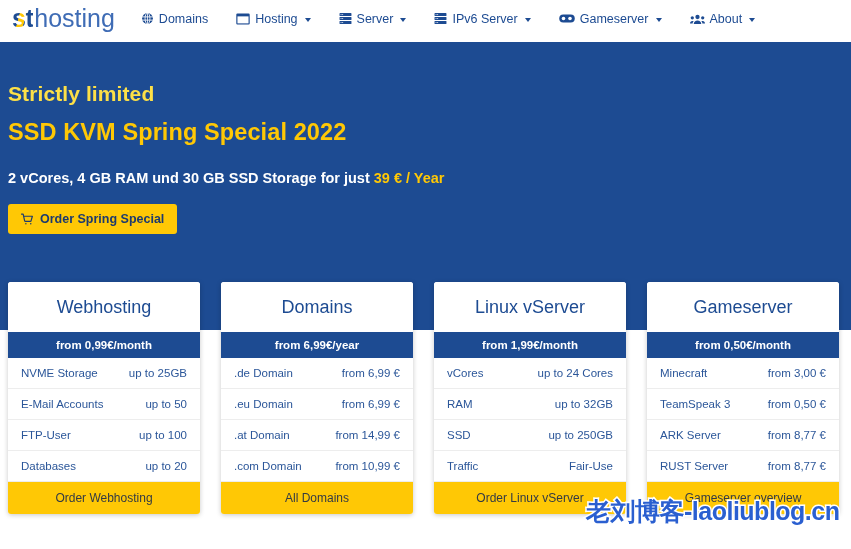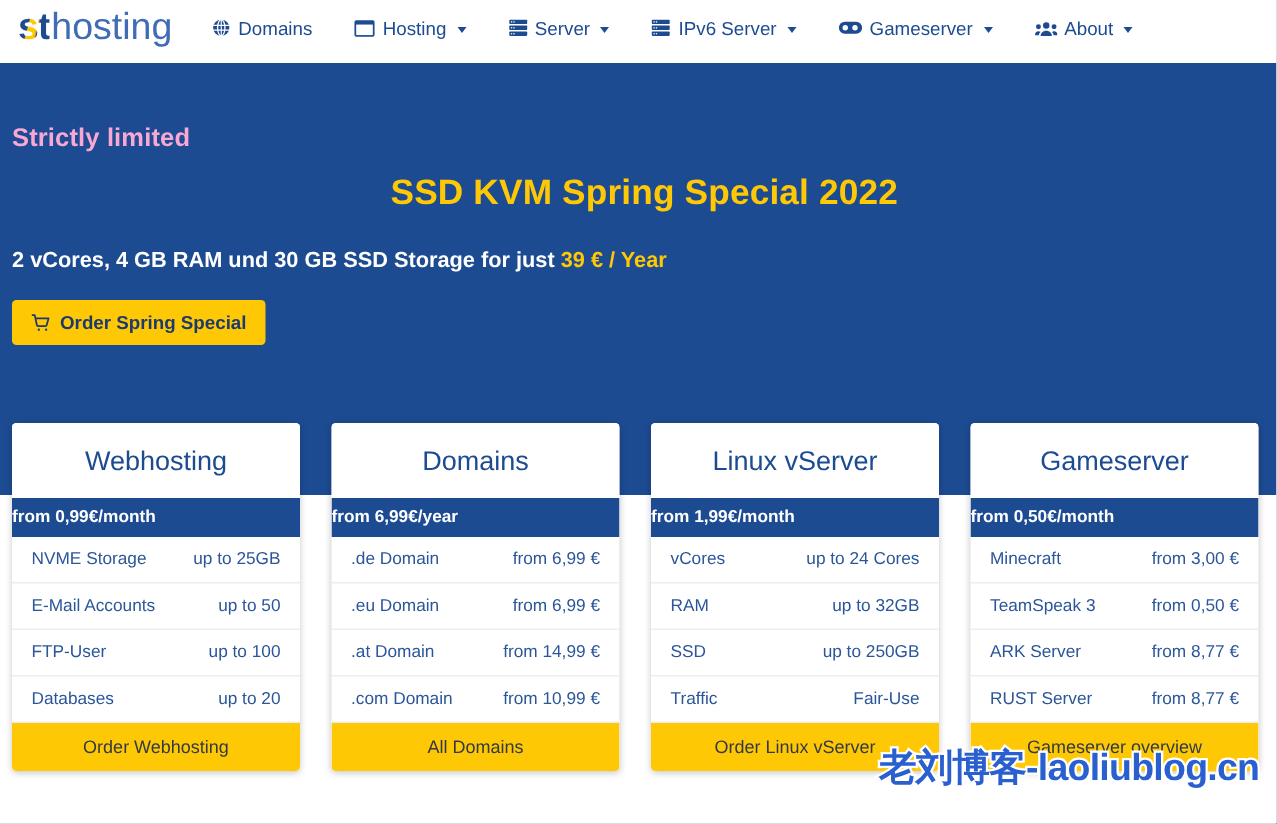--- a/index.html
+++ b/index.html
@@ -37,22 +37,22 @@
   .caret {
     width:0;height:0;border-left:3.5px solid transparent;border-right:3.5px solid transparent;
     border-top:4.5px solid #1d4b92; margin-left:2px; margin-top:2px;
   }
 
   
   #hero {
     position:absolute; top:42px; left:0; width:851px; height:288px;
     background:#1d4b92; color:#fff; padding:40px 0 0 8px; z-index:5;
   }
-  #hero-kicker { font-size:17px; font-weight:bold; color:#f9a8d4; letter-spacing:0.1px; }
-  #hero-title { font-size:23.5px; font-weight:bold; color:#ffc805; margin-top:13px; letter-spacing:0.1px;text-align:center; }
+  #hero-kicker { font-size:21px; font-weight:bold; color:#fde047; letter-spacing:0.1px; }
+  #hero-title { font-size:23.5px; font-weight:bold; color:#ffc805; margin-top:13px; letter-spacing:0.1px; }
   #hero-sub { font-size:14.5px; font-weight:bold; color:#fff; margin-top:24px; }
   #hero-sub .hl { color:#ffc805; }
   #hero-btn {
     display:inline-flex; align-items:center; gap:6px;
     background:#ffc805; color:#1d3a6e; font-weight:bold; font-size:12.5px;
     padding:8px 13px; border-radius:3px; margin-top:18px; cursor:pointer;
     border:none; font-family:"Liberation Sans", sans-serif;
   }
   #hero-btn svg { display:block; }
 
@@ -65,21 +65,21 @@
     width:192px; background:#fff; border-radius:3px;
     box-shadow:0 1px 5px rgba(0,0,0,0.22);
     overflow:hidden; display:flex; flex-direction:column;
   }
   .card-title {
     text-align:center; color:#1d4b92; font-size:18px;
     padding:15px 0 14px; background:#fff;
   }
   .card-price {
     background:#1d4b92; color:#fff; font-size:11.5px; font-weight:bold;
-    text-align:left; padding:7px 0;
+    text-align:center; padding:7px 0;
   }
   .card-row {
     display:flex; justify-content:space-between; align-items:flex-end;
     padding:9px 13px; font-size:11.5px; color:#2b5699;
     border-bottom:1px solid #ededed;
   }
   .card-row .v { color:#2b5699; }
   .card-cta {
     background:#ffc805; color:#333a44; font-size:12px;
     text-align:center; padding:9px 0; cursor:pointer; margin-top:auto;

